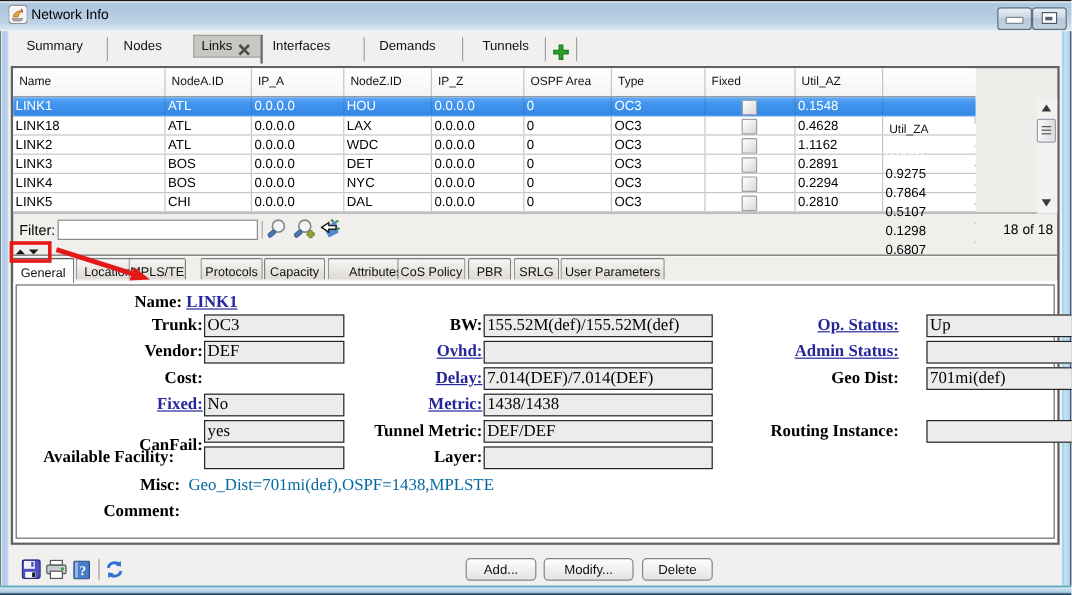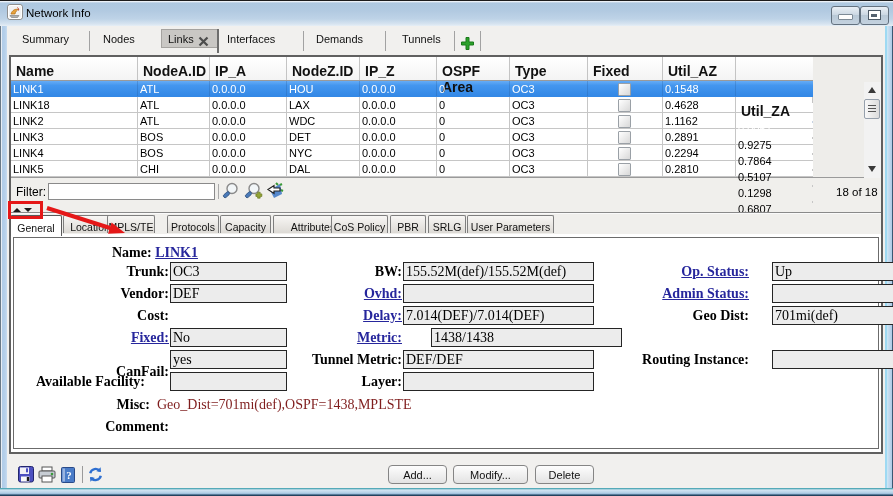--- a/index.html
+++ b/index.html
@@ -25,21 +25,21 @@
 .t1{top:33px;font-size:11px;color:#111;}
 #linkstab{left:161px;top:29px;width:56px;height:19px;background:#c9c7c4;border:1px solid #a5a3a0;border-right:none;box-sizing:border-box;}
 #linksedge{left:217px;top:29px;width:2px;height:24px;background:#6e6e6e;}
 #linkstab span{position:absolute;left:6px;top:3px;font-size:11px;color:#111;}
 .plus{left:460px;top:36px;width:15px;height:15px;}
 
 #cont{left:9px;top:55px;width:874px;height:399px;border:2px solid #606060;background:#f0efec;box-sizing:border-box;}
 
 #tblpane{left:0px;top:0px;width:870px;height:121px;background:linear-gradient(90deg,#ffffff 0,#ffffff 802px,#eeedea 802px,#eeedea 100%);border-bottom:1px solid #9a9a9a;box-sizing:border-box;}
 .hrow{display:flex;width:802px;height:24px;border-bottom:1px solid #9a9a9a;box-sizing:border-box;background:linear-gradient(#ffffff,#f4f4f4);}
-.hrow .c{border-right:1px solid #c4c4c4;box-sizing:border-box;font-size:14px;color:#111;padding:6px 0 0 5px;font-weight:bold;}
+.hrow .c{border-right:1px solid #c4c4c4;box-sizing:border-box;font-size:10px;color:#111;padding:6px 0 0 5px;}
 .drow{display:flex;width:802px;height:16px;box-sizing:border-box;border-bottom:1px solid #c6c6c6;}
 .drow .c{border-right:1px solid #c6c6c6;box-sizing:border-box;font-size:11px;color:#000;padding:2px 0 0 2px;}
 .sel{background:linear-gradient(#66acf6 0%,#4496ee 30%,#3388e6 100%);border-bottom:1px solid #3388e6;}
 .sel .c{color:#fff;border-right:1px solid rgba(30,80,140,.25);}
 .c0{width:127px;}.c1{width:72px;}.c2{width:77px;}.c3{width:73px;}.c4{width:77px;}.c5{width:73px;}.c6{width:78px;}.c7{width:75px;position:relative;}.c8{width:73px;}.c9{width:77px;margin-top:40px;}
 .cb{position:absolute;left:30px;top:2px;width:11px;height:11px;border:1px solid #9aa0a6;background:linear-gradient(135deg,#ffffff,#d8d8d8);border-radius:1px;}
 
 #vsb{left:853px;top:25px;width:17px;height:96px;background:#f2f2f2;}
 #vsb .ar{position:absolute;left:4px;width:0;height:0;border-left:4.5px solid transparent;border-right:4.5px solid transparent;}
 #sbthumb{position:absolute;left:0px;top:17px;width:16px;height:20px;background:linear-gradient(90deg,#f8f8f8,#dcdcdc);border:1px solid #96a0ac;border-radius:2px;box-sizing:border-box;}
@@ -56,21 +56,21 @@
 #gen{left:-1px;top:158px;width:52px;height:21px;border:1px solid #5a5a5a;border-bottom:none;border-radius:2px 2px 0 0;background:#fff;z-index:3;box-sizing:border-box;font-size:10.5px;color:#111;text-align:center;padding-top:6px;}
 #white2{left:0px;top:177px;width:870px;height:218px;background:#fff;}
 #panel{left:2px;top:180px;width:866px;height:212px;border:1px solid #6b6b6b;background:#fff;box-sizing:border-box;}
 
 .lab{position:absolute;font-family:"Liberation Serif",serif;font-size:14px;font-weight:bold;color:#000;white-space:nowrap;}
 .lnk{color:#26269c;text-decoration:underline;}
 .box{position:absolute;height:19px;background:#ececec;border:1px solid #252525;box-sizing:border-box;font-family:"Liberation Serif",serif;font-size:14px;color:#000;padding:1px 0 0 2px;white-space:nowrap;}
 .b1{left:170px;width:117px;}
 .b2{left:403px;width:191px;}
 .b3{left:772px;width:123px;font-family:Liberation Serif, serif;}
-.val{position:absolute;font-family:"Liberation Serif",serif;font-size:14px;color:#7f1d1d;white-space:nowrap;}
+.val{position:absolute;font-family:"Liberation Serif",serif;font-size:14px;color:#0369a1;white-space:nowrap;}
 
 #tsep{left:82px;top:466px;width:1px;height:17px;background:#9a9a9a;}
 .btn{position:absolute;top:465px;height:19px;border:1px solid #858585;border-radius:4px;background:linear-gradient(#fdfdfd,#e3e3e3);box-sizing:border-box;font-size:11px;color:#111;text-align:center;padding-top:3px;}
 
 #rbox{left:8px;top:201px;width:35px;height:18px;border:3px solid #e51818;box-sizing:border-box;z-index:9;}
 </style></head>
 <body>
 <div id="win">
   <div class="abs" id="tbar"></div>
   <div class="abs" id="bleft"></div>
@@ -267,38 +267,38 @@
   <div class="lab" style="right:748px;top:374px;">Available Facility:</div>
     <div class="box b1" style="top:372px;"></div>
 
   <div class="lab" style="right:491px;top:264px;">BW:</div>
     <div class="box b2" style="top:262px;">155.52M(def)/155.52M(def)</div>
   <div class="lab lnk" style="right:491px;top:286px;">Ovhd:</div>
     <div class="box b2" style="top:284px;"></div>
   <div class="lab lnk" style="right:491px;top:308px;">Delay:</div>
     <div class="box b2" style="top:306px;">7.014(DEF)/7.014(DEF)</div>
   <div class="lab lnk" style="right:491px;top:330px;">Metric:</div>
-    <div class="box b2" style="top:328px;margin-left:28px;">1438/1438</div>
+    <div class="box b2" style="top:328px;">1438/1438</div>
   <div class="lab" style="right:491px;top:352px;">Tunnel Metric:</div>
     <div class="box b2" style="top:350px;">DEF/DEF</div>
   <div class="lab" style="right:491px;top:374px;">Layer:</div>
     <div class="box b2" style="top:372px;"></div>
 
   <div class="lab lnk" style="right:144px;top:264px;">Op. Status:</div>
     <div class="box b3" style="top:262px;">Up</div>
   <div class="lab lnk" style="right:144px;top:286px;">Admin Status:</div>
     <div class="box b3" style="top:284px;"></div>
   <div class="lab" style="right:144px;top:308px;">Geo Dist:</div>
     <div class="box b3" style="top:306px;">701mi(def)</div>
   <div class="lab" style="right:144px;top:352px;">Routing Instance:</div>
     <div class="box b3" style="top:350px;"></div>
 
   <div class="lab" style="right:743px;top:397px;">Misc:</div>
   <div class="val" style="left:157px;top:397px;">Geo_Dist=701mi(def),OSPF=1438,MPLSTE</div>
-  <div class="lab" style="right:724px;top:419px;">Comment:</div>
+  <div class="lab" style="right:743px;top:419px;">Comment:</div>
 
   <svg class="abs" style="left:18px;top:466px" width="16" height="17" viewBox="0 0 16 17">
     <rect x="0.5" y="0.5" width="15" height="15.5" rx="2" fill="#4d50c0" stroke="#23266e"></rect>
     <rect x="2" y="1.5" width="9" height="6.5" fill="#f2f2f6"></rect>
     <rect x="8" y="2.3" width="2" height="4" fill="#4d50c0"></rect>
     <rect x="3" y="10.5" width="8.5" height="5" fill="#fafafa"></rect>
     <rect x="8.8" y="11" width="2.4" height="4" fill="#1a1a1a"></rect>
   </svg>
   <svg class="abs" style="left:38px;top:466px" width="18" height="17" viewBox="0 0 18 17">
     <rect x="4" y="1" width="10" height="4" fill="#fff" stroke="#555" stroke-width="1"></rect>

